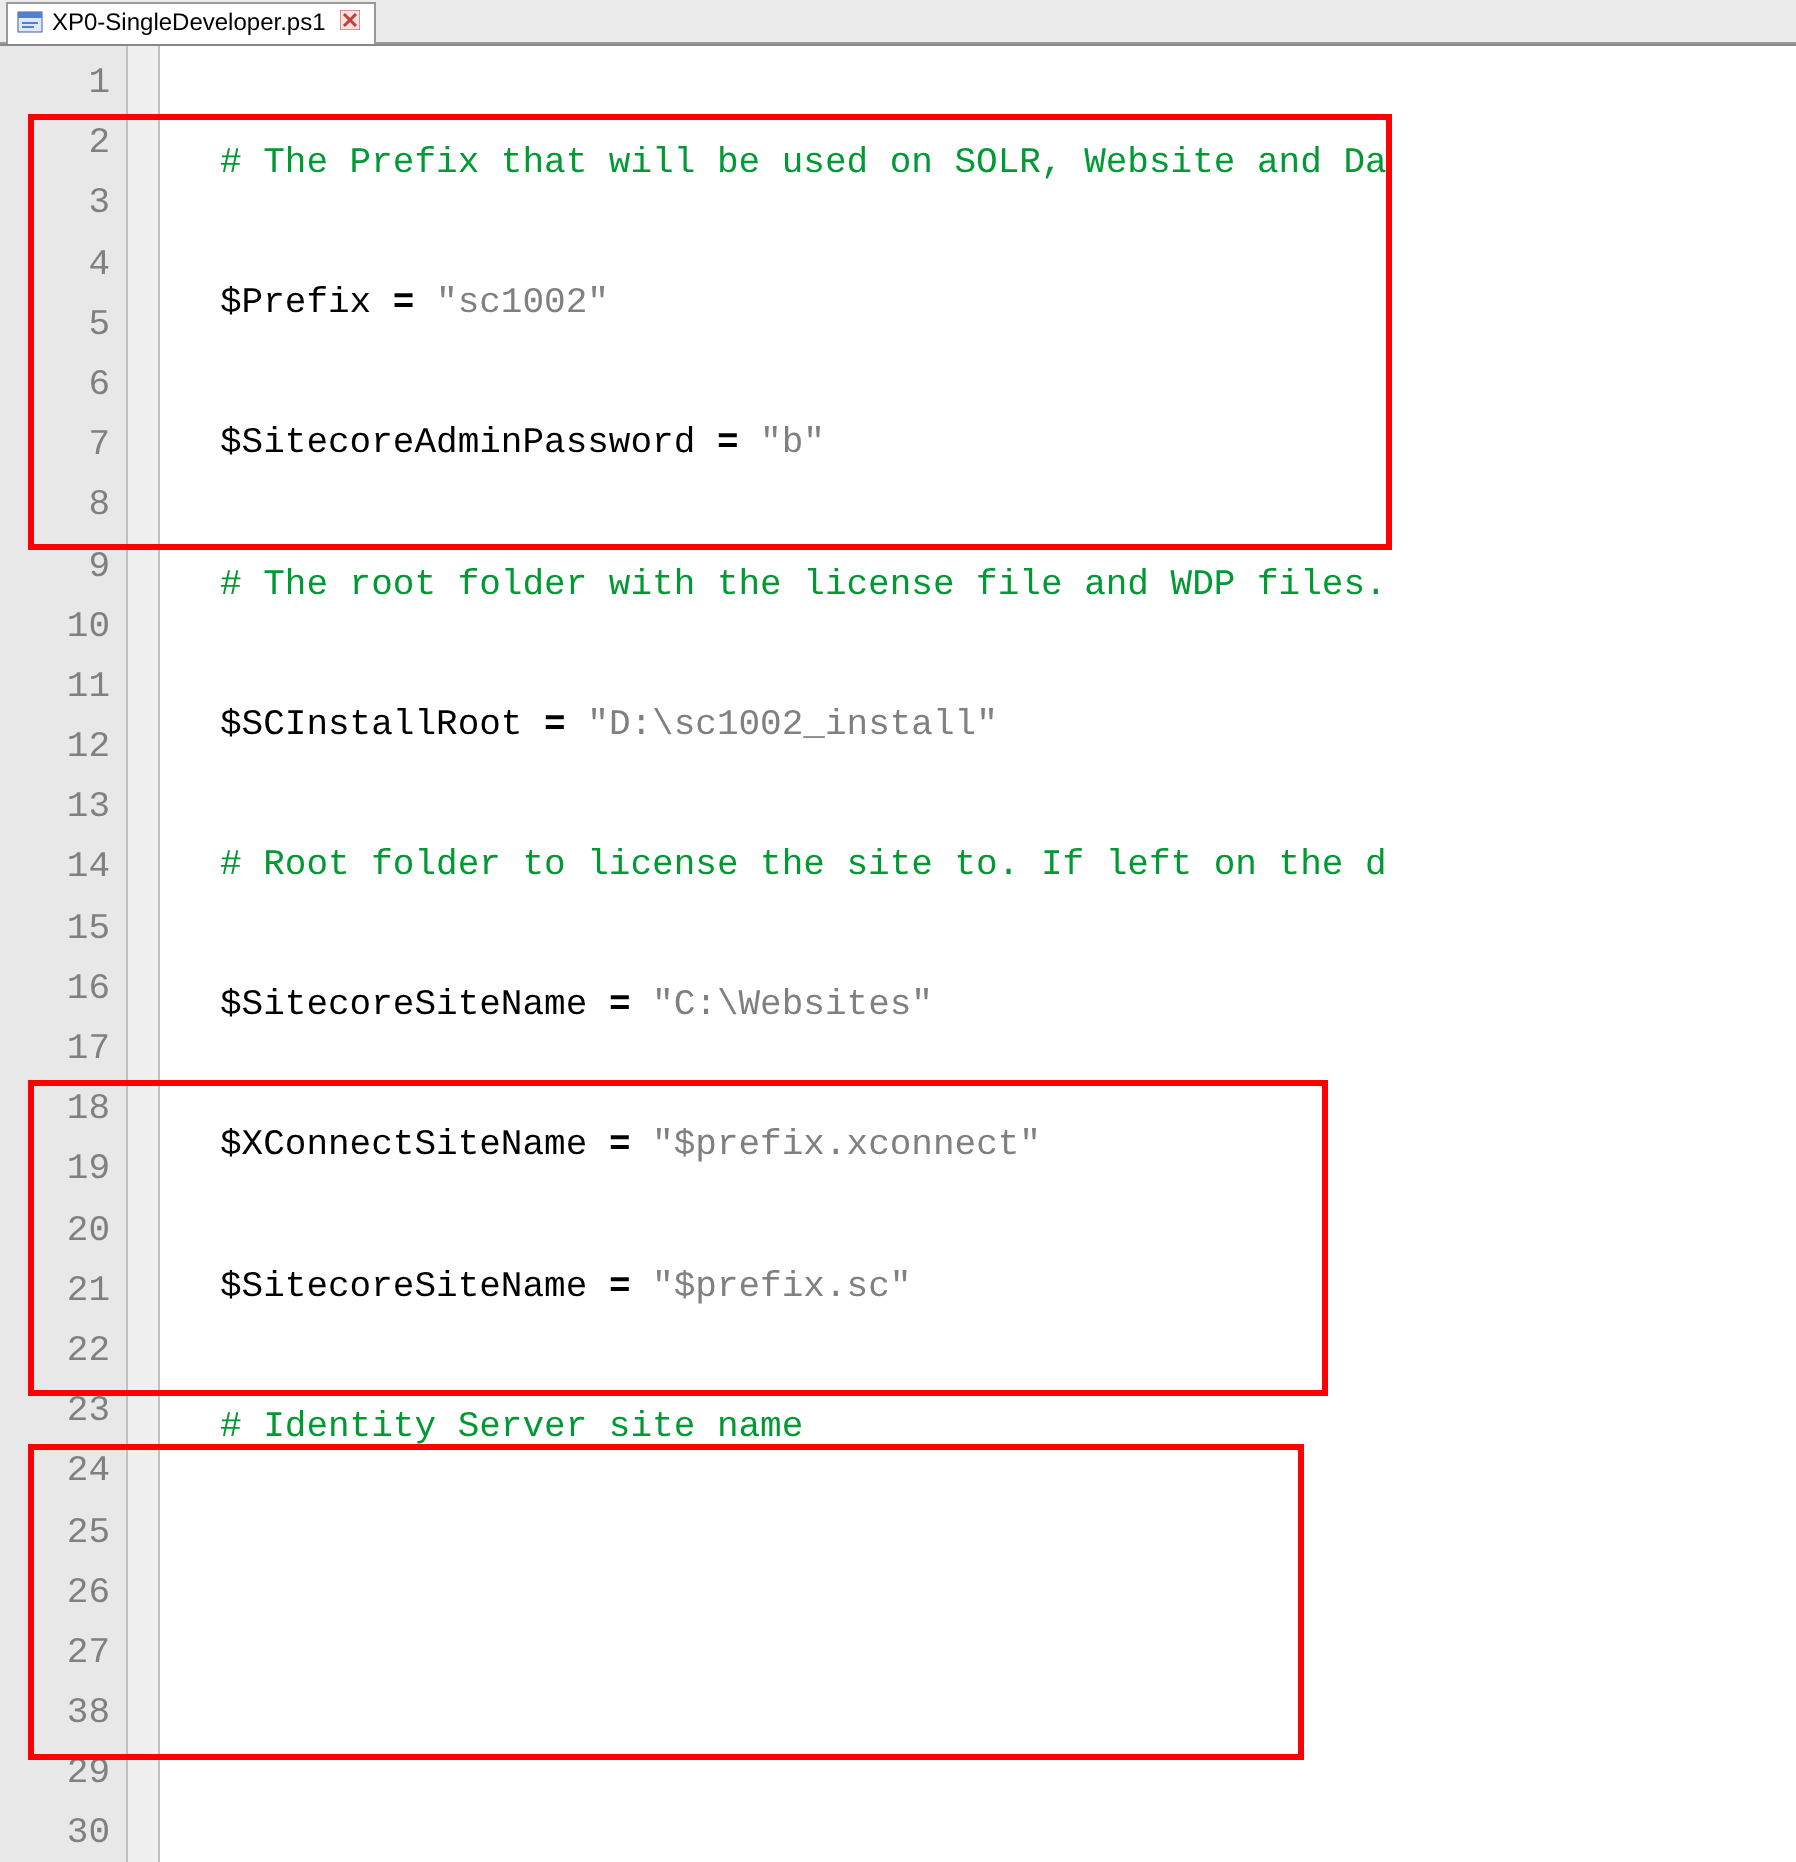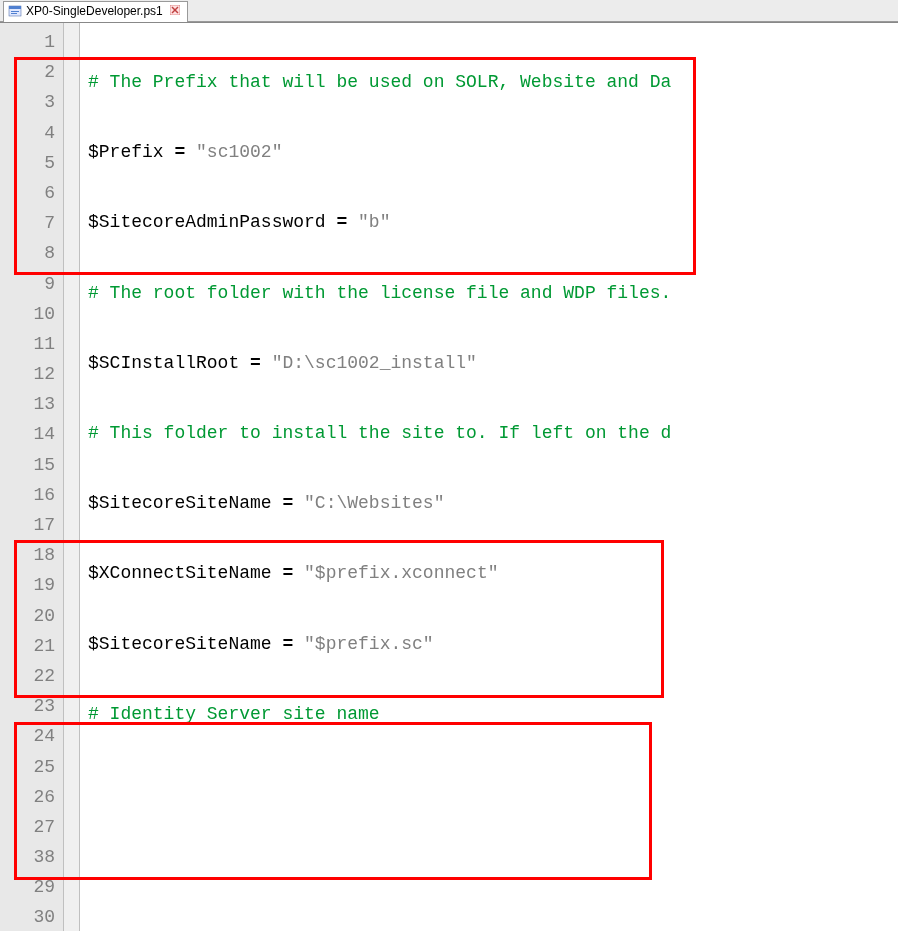--- a/index.html
+++ b/index.html
@@ -83,20 +83,21 @@
       background: #ffffff;
       padding-top: 4px;
       padding-left: 8px;
       white-space: pre;
       overflow: hidden;
       position: relative;
     }
     .line {
       height: 30.2px;
       line-height: 30.2px;
+      margin-left: 22px;
     }
     .comment {
       color: #009933;
     }
     .var {
       color: #000000;
       font-weight: normal;
     }
     .op {
       color: #000000;
@@ -187,21 +188,21 @@
     <div class="ln">29</div>
     <div class="ln">30</div>
   </div>
   <div class="fold-margin"></div>
   <div class="code">
     <div class="line"><span class="comment"># The Prefix that will be used on SOLR, Website and Da</span></div>
     <div class="line"><span class="var">$Prefix</span><span class="op"> = </span><span class="str">"sc1002"</span></div>
     <div class="line"><span class="var">$SitecoreAdminPassword</span><span class="op"> = </span><span class="str">"b"</span></div>
     <div class="line"><span class="comment"># The root folder with the license file and WDP files.</span></div>
     <div class="line"><span class="var">$SCInstallRoot</span><span class="op"> = </span><span class="str">"D:\sc1002_install"</span></div>
-    <div class="line"><span class="comment"># This folder to install the site to. If left on the d</span></div>
+    <div class="line"><span class="comment"># Root folder to license the site to. If left on the d</span></div>
     <div class="line"><span class="var">$SitecoreSiteName</span><span class="op"> = </span><span class="str">"C:\Websites"</span></div>
     <div class="line"><span class="var">$XConnectSiteName</span><span class="op"> = </span><span class="str">"$prefix.xconnect"</span></div>
     <div class="line"><span class="var">$SitecoreSiteName</span><span class="op"> = </span><span class="str">"$prefix.sc"</span></div>
     <div class="line"><span class="comment"># Identity Server site name</span></div>
     
     
     
     
     
     

